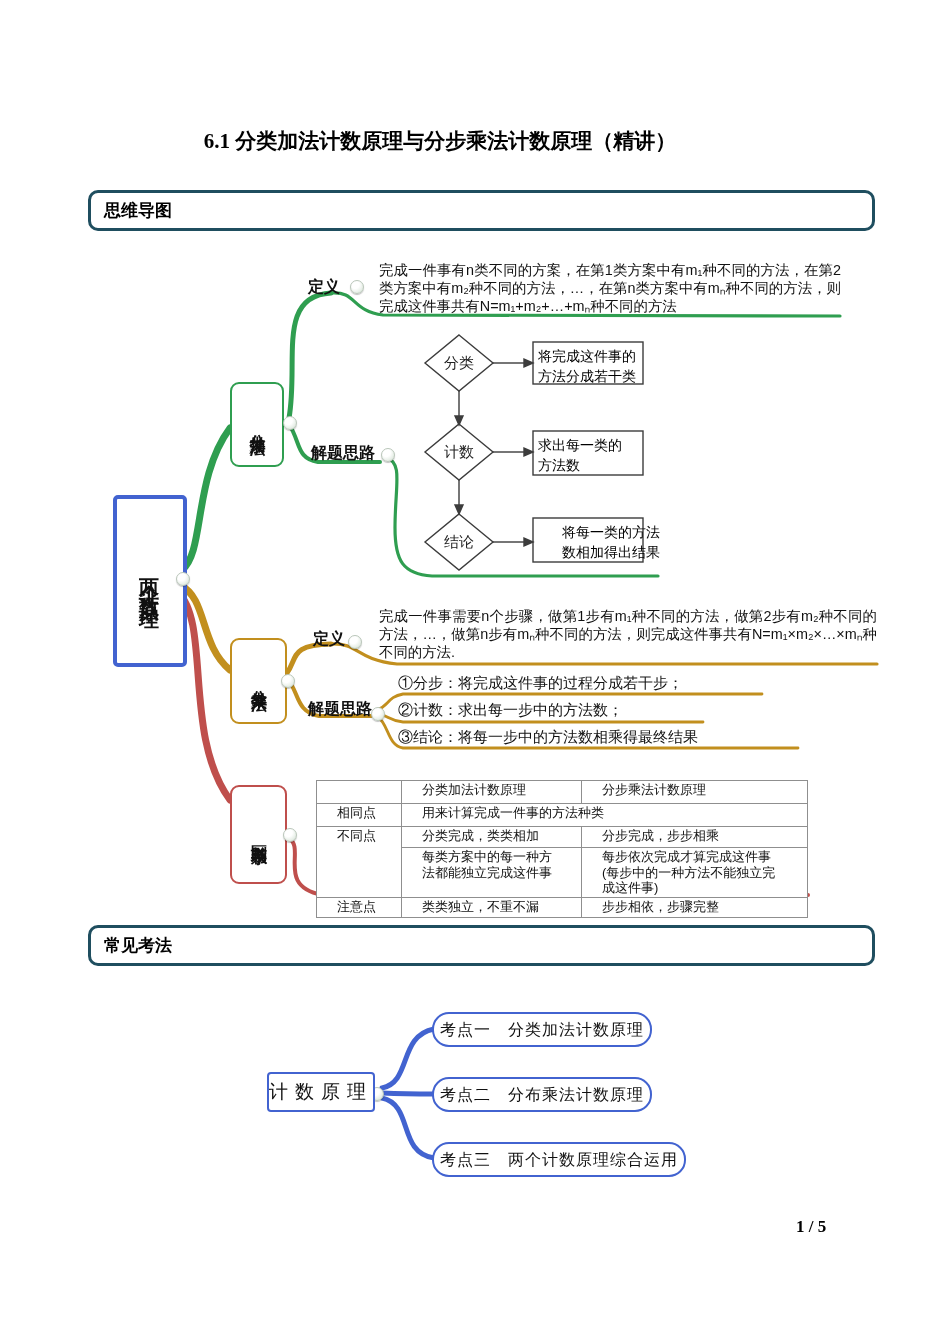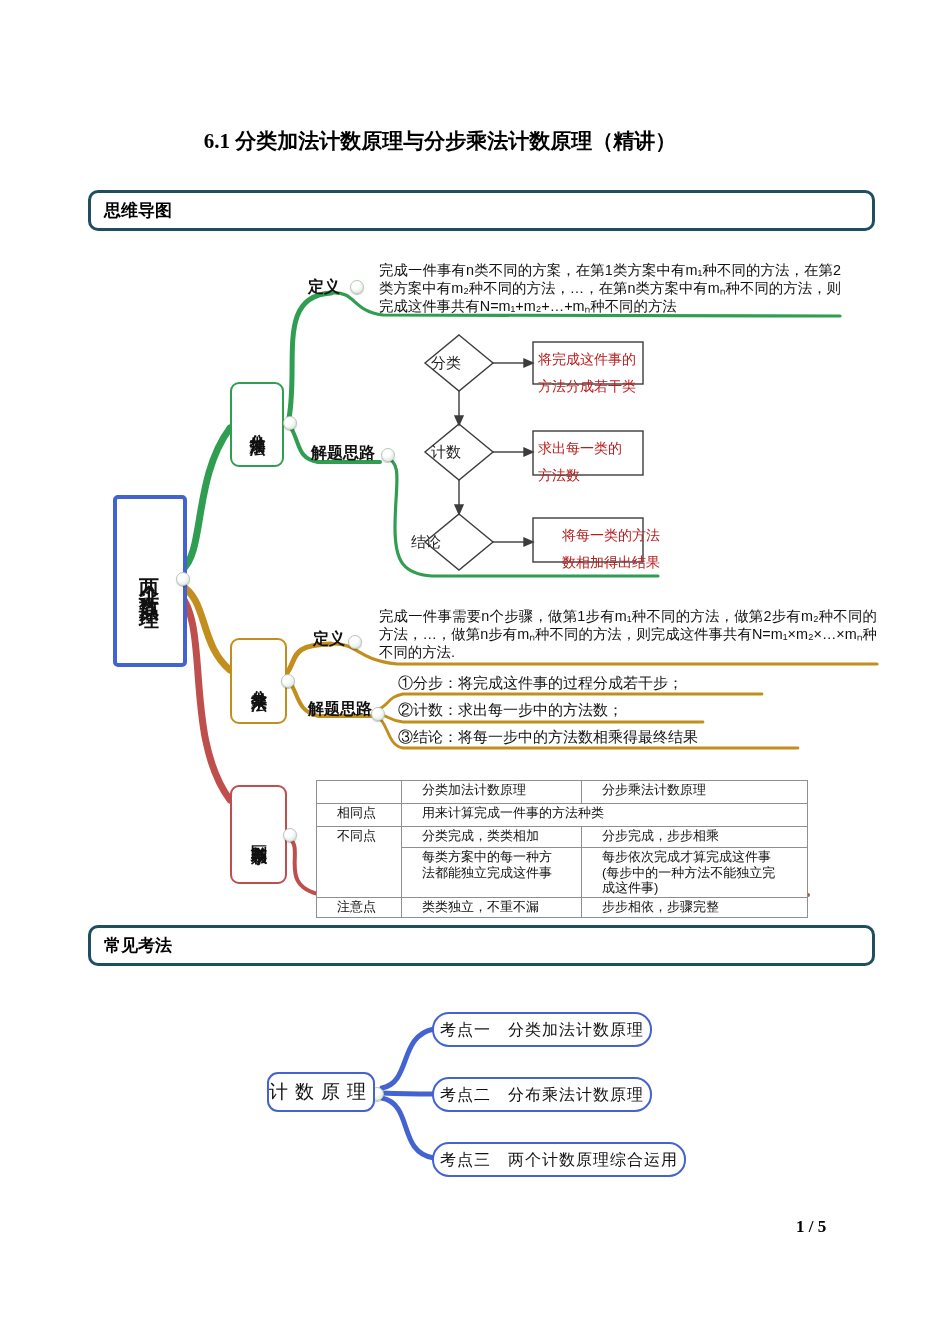--- a/index.html
+++ b/index.html
@@ -20,27 +20,27 @@
   .node-mul{left:230px;top:638px;width:53px;height:82px;border:2.5px solid #c28f1e;
          border-radius:9px;font-size:16px;letter-spacing:2px;}
   .node-diff{left:230px;top:785px;width:53px;height:95px;border:2.5px solid #bf4f4c;
          border-radius:9px;font-size:16px;letter-spacing:1px;}
   .mlabel{font-size:16px;font-weight:600;color:#111;white-space:nowrap;}
   .deftext{font-size:14.4px;line-height:18px;color:#111;text-align:justify;}
   .step{font-size:15px;color:#111;white-space:nowrap;}
   .bead{width:12px;height:12px;border-radius:50%;
         background:radial-gradient(circle at 35% 30%,#ffffff 35%,#dfe9df 80%,#c9d6c9);
         border:1px solid #b9c6b9;box-shadow:0 1px 1px rgba(0,0,0,.25);}
-  .fd{width:56px;font-size:15px;color:#222;}
-  .fb{font-size:14px;line-height:27px;color:#b91c1c;font-family:Liberation Serif, serif;}
+  .fd{width:56px;text-align:center;font-size:15px;color:#222;}
+  .fb{font-size:14px;line-height:20px;color:#000000;}
   .cmp{border-collapse:collapse;font-size:13px;line-height:1.2;color:#111;}
   .cmp td{border:1px solid #8f8f8f;padding:1px 20px;vertical-align:top;background:#fff;}
   .pill{border:2.5px solid #4263d0;border-radius:17px;background:#fff;text-align:center;
         font-size:16px;color:#111;letter-spacing:1px;}
-  .root2{left:267px;top:1072px;width:104px;height:36px;border:2px solid #4263d0;border-radius:11px;
+  .root2{left:267px;top:1072px;width:104px;height:36px;border:2px solid #4263d0;border-radius:4px;
          background:#fff;text-align:center;line-height:36px;font-size:19px;letter-spacing:7px;color:#111;}
   .pagenum{left:796px;top:1217px;font-family:"Liberation Serif",serif;
            font-weight:bold;font-size:17px;color:#000;}
 </style>
 </head>
 <body>
 
 <svg class="abs" style="left:0;top:0;" width="950" height="1344" viewBox="0 0 950 1344">
 
   <path d="M182,570 C205,552 193,478 230,428" stroke="#2f9e50" stroke-width="7" fill="none" stroke-linecap="round"></path>
@@ -95,21 +95,21 @@
 <div class="abs vnode node-add">分类加法</div>
 <div class="abs vnode node-mul">分类乘法</div>
 <div class="abs vnode node-diff">区别与联系</div>
 
 <div class="abs mlabel" style="left:308px;top:277px;">定义</div>
 <div class="abs deftext" style="left:379px;top:261px;width:462px;">完成一件事有n类不同的方案，在第1类方案中有m₁种不同的方法，在第2类方案中有m₂种不同的方法，…，在第n类方案中有mₙ种不同的方法，则完成这件事共有N=m₁+m₂+…+mₙ种不同的方法</div>
 <div class="abs mlabel" style="left:311px;top:443px;">解题思路</div>
 
 <div class="abs fd" style="left:431px;top:354px;">分类</div>
 <div class="abs fd" style="left:431px;top:443px;">计数</div>
-<div class="abs fd" style="left:411px;top:533px;">结论</div>
+<div class="abs fd" style="left:431px;top:533px;">结论</div>
 <div class="abs fb" style="left:538px;top:346px;width:100px;">将完成这件事的方法分成若干类</div>
 <div class="abs fb" style="left:538px;top:435px;width:92px;">求出每一类的方法数</div>
 <div class="abs fb" style="left:538px;top:522px;width:100px;margin-left:24px;">将每一类的方法数相加得出结果</div>
 
 <div class="abs mlabel" style="left:313px;top:629px;">定义</div>
 <div class="abs deftext" style="left:379px;top:607px;width:498px;">完成一件事需要n个步骤，做第1步有m₁种不同的方法，做第2步有m₂种不同的方法，…，做第n步有mₙ种不同的方法，则完成这件事共有N=m₁×m₂×…×mₙ种不同的方法.</div>
 <div class="abs mlabel" style="left:308px;top:699px;">解题思路</div>
 <div class="abs step" style="left:398px;top:674px;">①分步：将完成这件事的过程分成若干步；</div>
 <div class="abs step" style="left:398px;top:701px;">②计数：求出每一步中的方法数；</div>
 <div class="abs step" style="left:398px;top:728px;">③结论：将每一步中的方法数相乘得最终结果</div>

